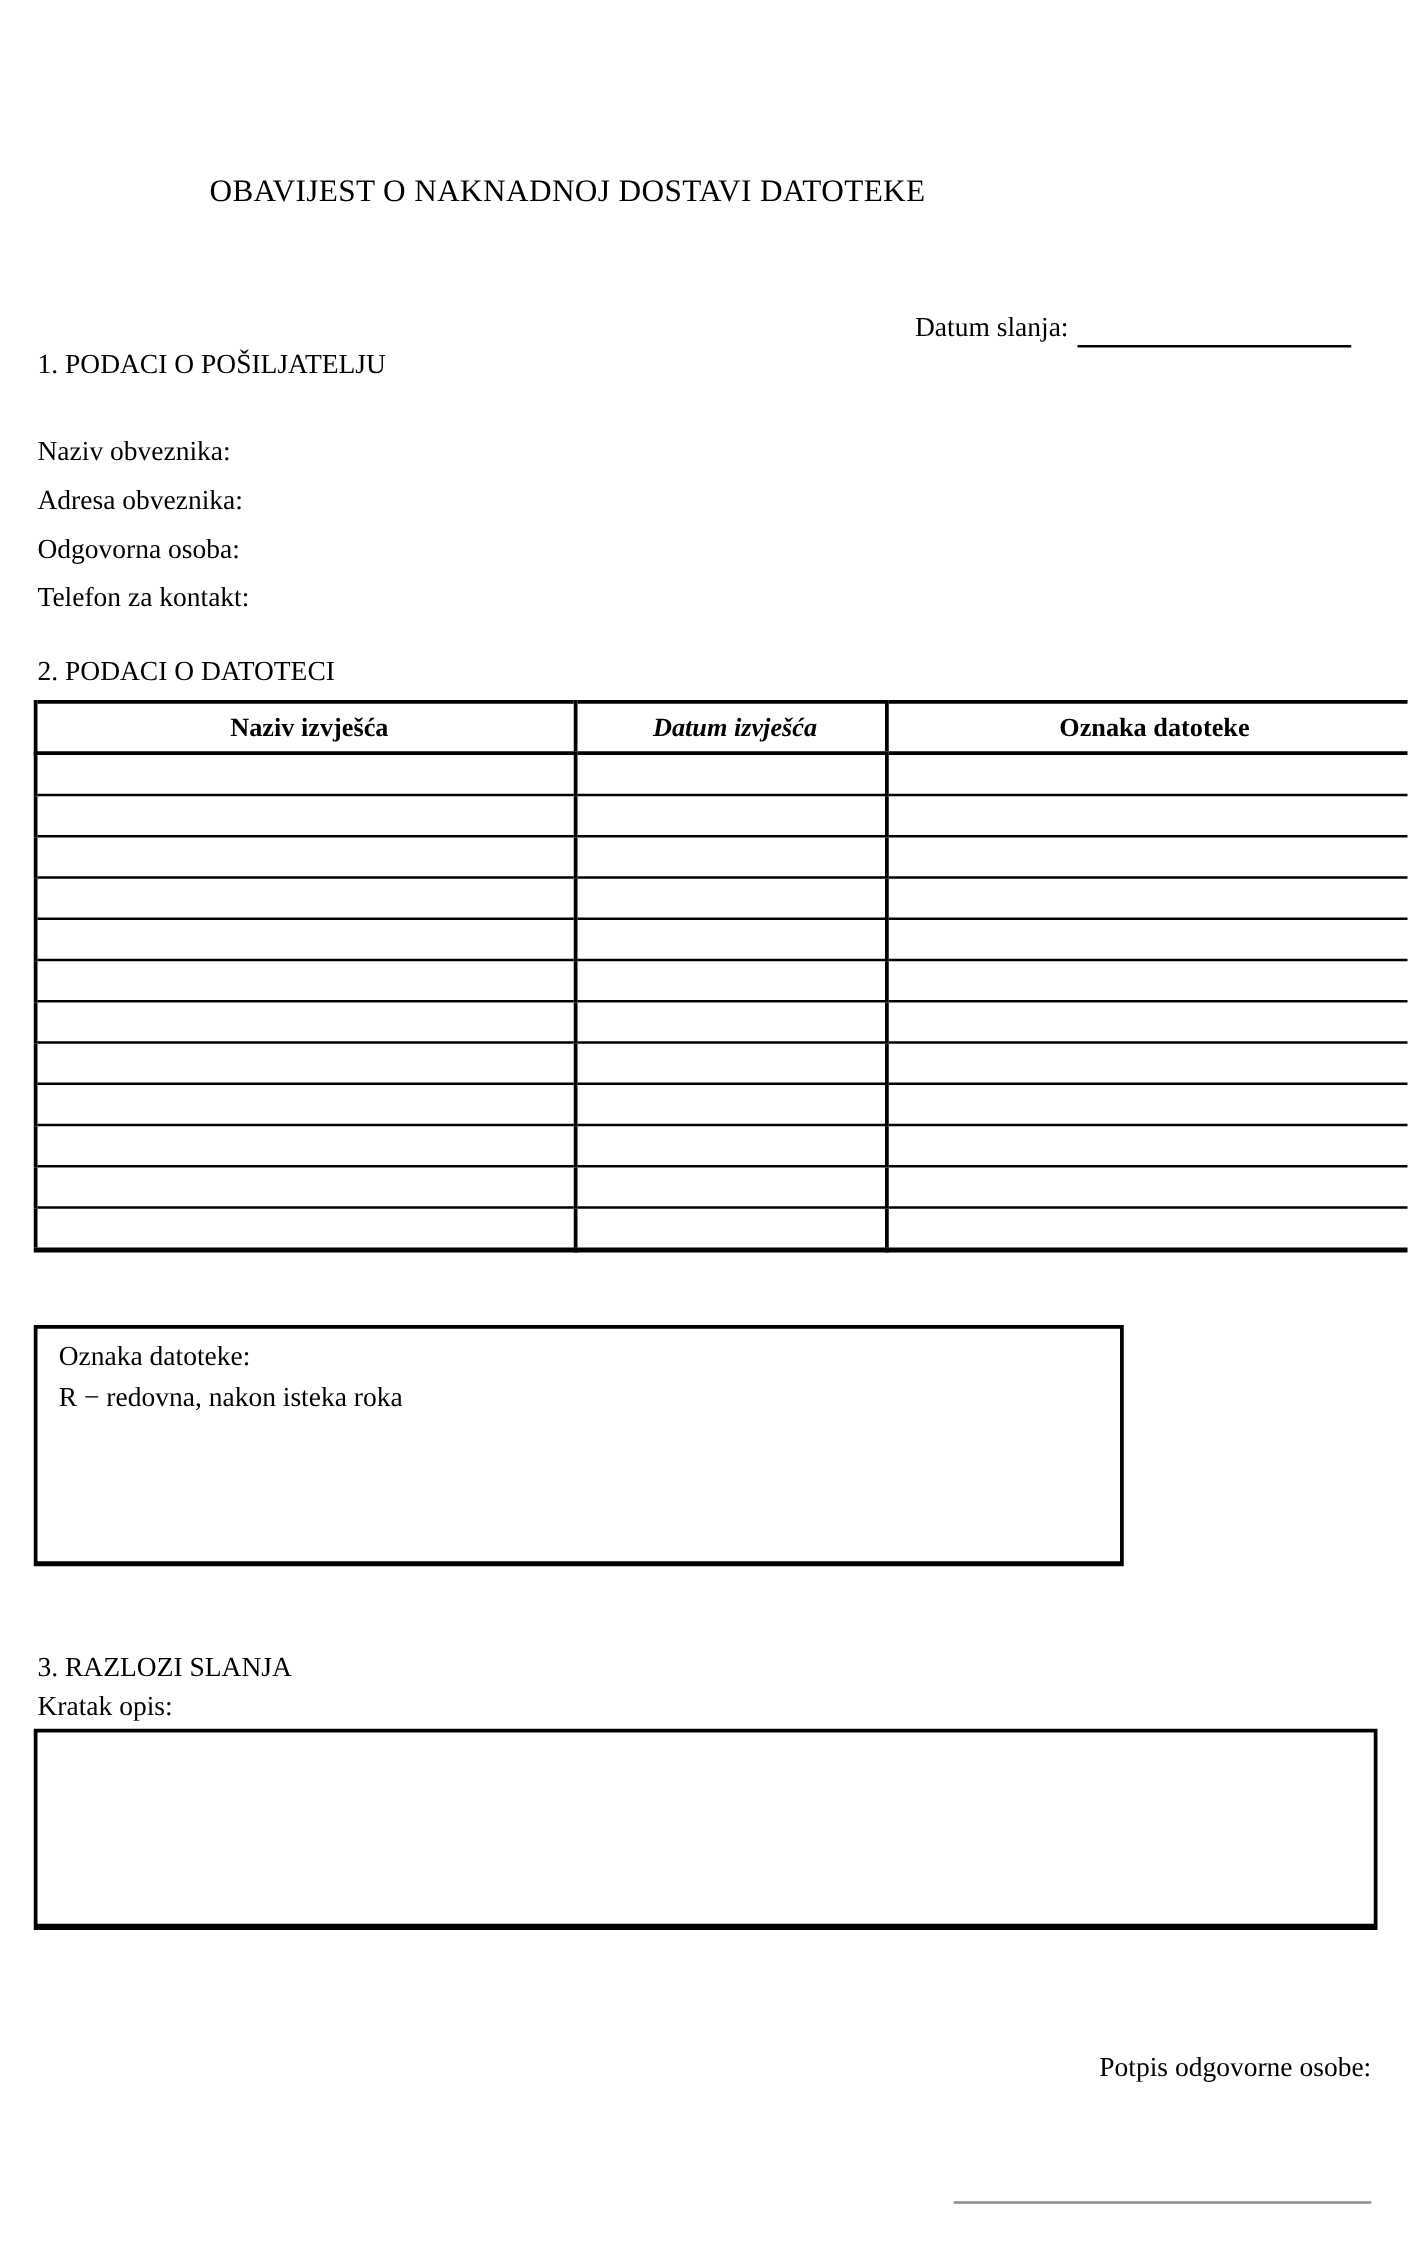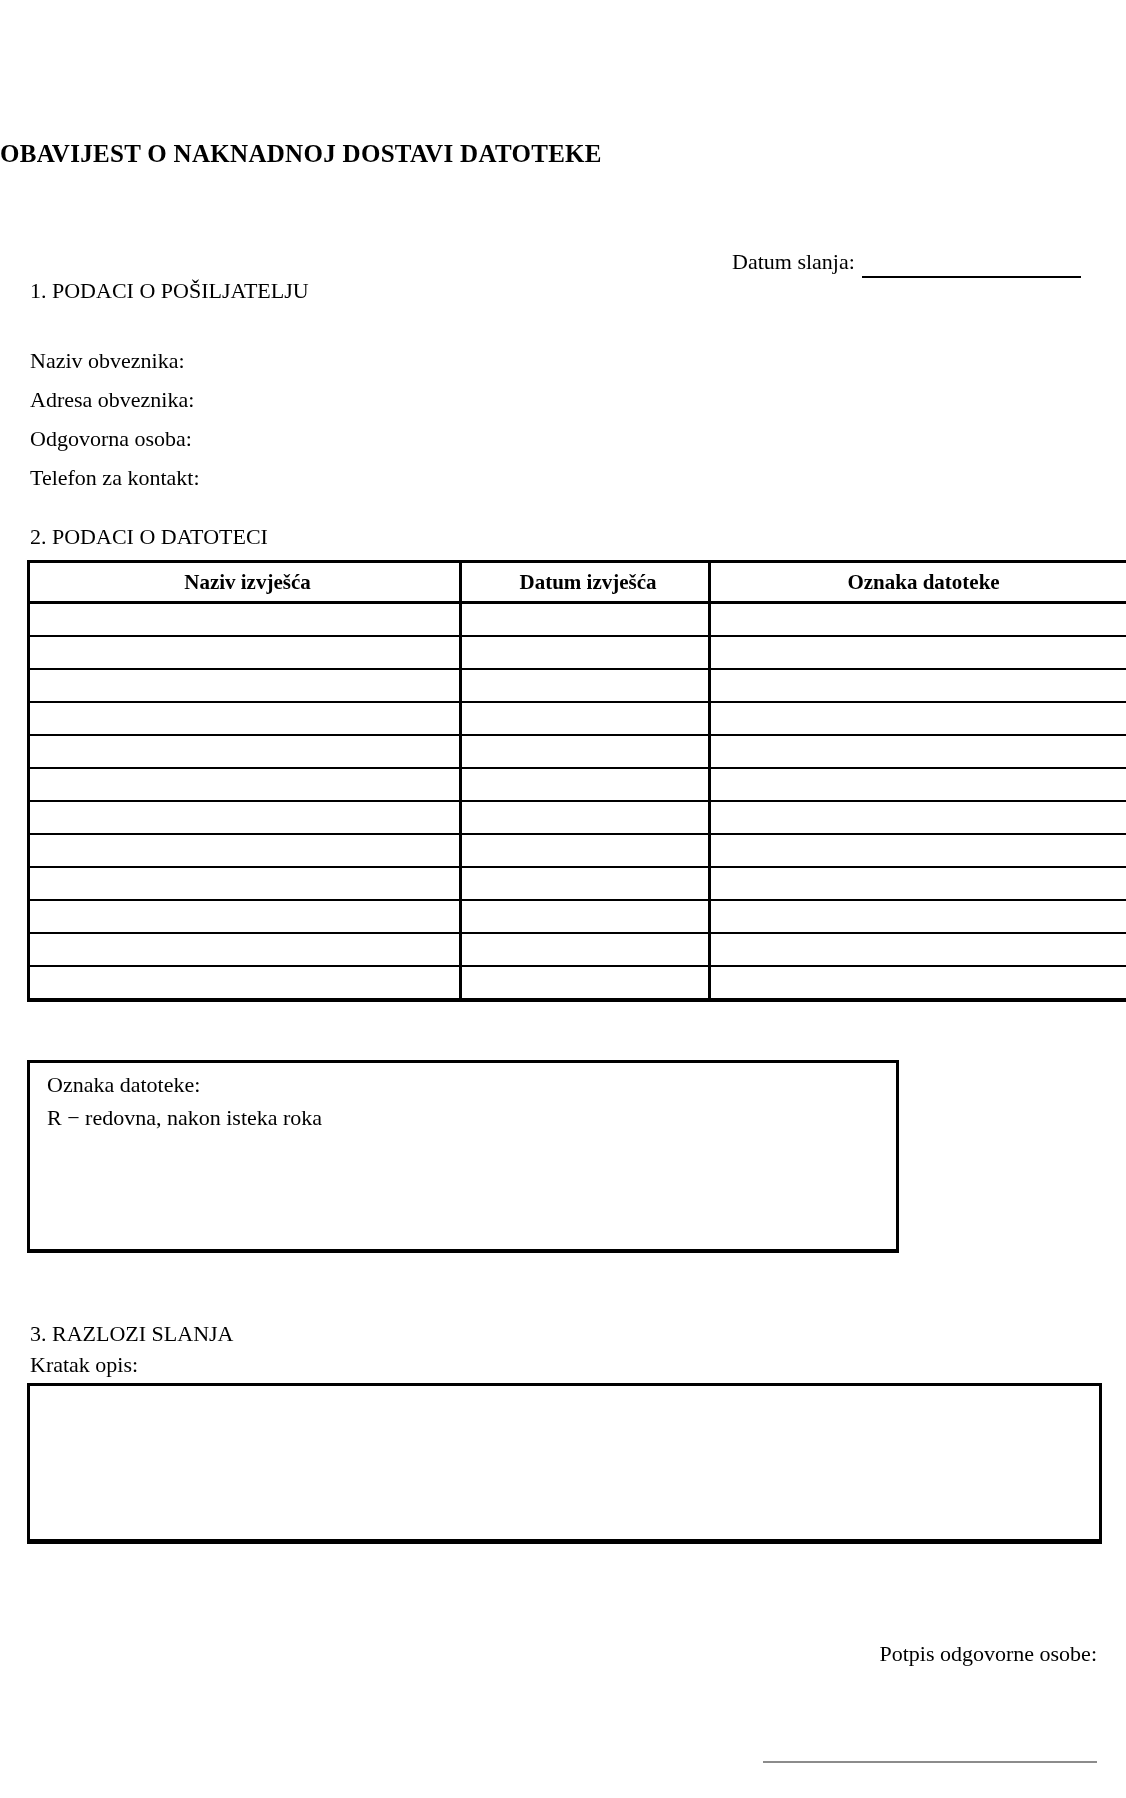--- a/index.html
+++ b/index.html
@@ -7,22 +7,22 @@
     width: 1126px; height: 1798px;
     position: relative;
     font-family: "Liberation Serif", "DejaVu Serif", serif;
     color: #000000;
     overflow: hidden;
   }
   .abs { position: absolute; }
 
   .doc-title {
     top: 140px; left: 0; width: 908px;
-    text-align: left;
-    font-size: 25px; font-weight: bold;
+    text-align: center;
+    font-size: 25px; font-weight: normal;
     letter-spacing: 0.3px;
   }
 
   .date-row { top: 246px; left: 732px; font-size: 22px; line-height: 32px; white-space: nowrap; }
   .date-blank {
     display: inline-block;
     width: 219px; height: 24px;
     border-bottom: 2px solid #000;
     margin-left: 7px;
     vertical-align: bottom;
@@ -53,21 +53,21 @@
     vertical-align: middle;
     white-space: nowrap;
   }
   .file-table td {
     border-left: 3px solid #000;
     border-top: 2px solid #000;
     height: 31px;
     padding: 0;
   }
   .col-1 { width: 423px; }
-  .col-2 { width: 240px; }
+  .col-2 { width: 240px; font-style: italic; }
   .col-3 { width: 413px; }
 
   .legend-box {
     top: 1060px; left: 27px;
     width: 872px; height: 193px;
     border: 3px solid #000;
     border-bottom-width: 4px;
     box-sizing: border-box;
     padding: 5px 0 0 17px;
     font-size: 22px; line-height: 33px;

